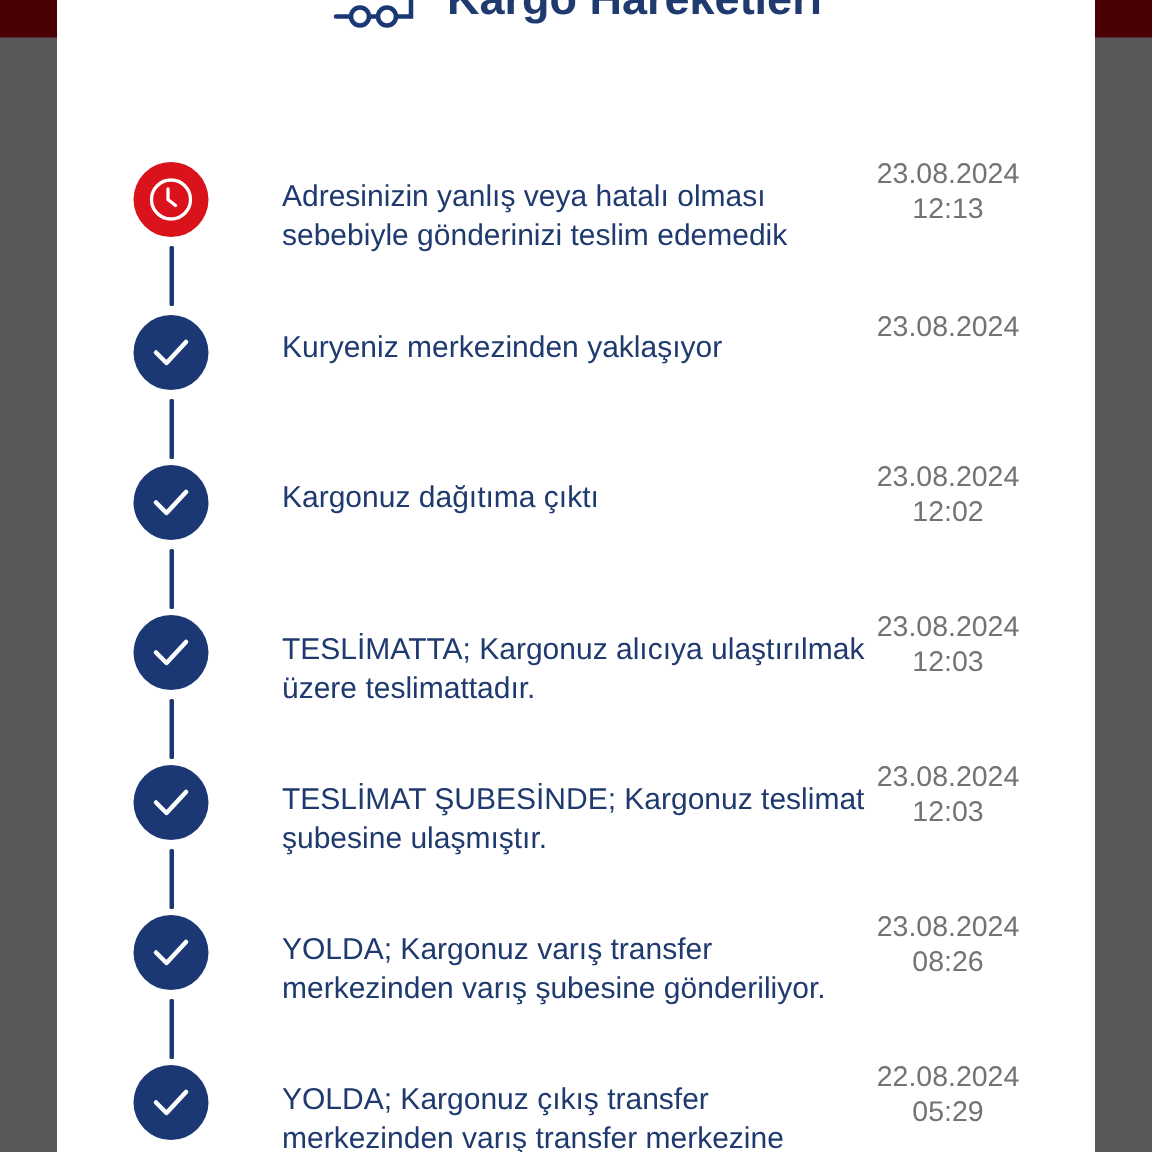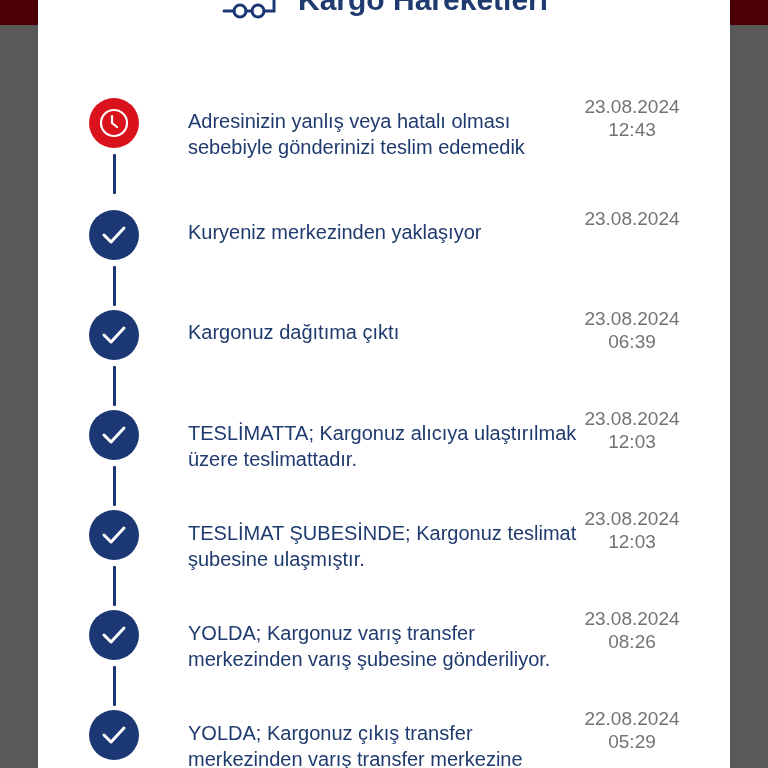--- a/index.html
+++ b/index.html
@@ -64,32 +64,32 @@
         <path d="M2 33 H12 M24 33 H30 M42 33 H52 V10" stroke="#1b3874" stroke-width="3" fill="none" stroke-linecap="round"></path>
         <circle cx="18" cy="33" r="6" stroke="#1b3874" stroke-width="3" fill="none"></circle>
         <circle cx="36" cy="33" r="6" stroke="#1b3874" stroke-width="3" fill="none"></circle>
       </svg>
     </span>
     <span class="title">Kargo Hareketleri</span>
   </div>
 
   <div class="timeline">
 
-    <div class="event" style="top:98px">
+    <div class="event" style="top:108px">
       <div class="dot error">
         <svg width="32" height="32" viewBox="0 0 32 32">
           <circle cx="16" cy="16" r="13" stroke="#fff" stroke-width="2.2" fill="none"></circle>
           <path d="M14 9 V16 L19 20" stroke="#fff" stroke-width="2.2" fill="none" stroke-linecap="round" stroke-linejoin="round"></path>
         </svg>
       </div>
       <div class="connector"></div>
       <div class="desc" style="top:10px">Adresinizin yanlış veya hatalı olması sebebiyle gönderinizi teslim edemedik</div>
       <div class="stamp" style="top:-3px">
         <div>23.08.2024</div>
-        <div>12:43</div>
+        <div>12:13</div>
       </div>
     </div>
 
     <div class="event" style="top:210px">
       <div class="dot done">
         <svg width="30" height="30" viewBox="0 0 30 30">
             <path d="M5 15 L12 22 L25 8" stroke="#fff" stroke-width="3" fill="none" stroke-linecap="round" stroke-linejoin="round"></path>
           </svg>
       </div>
       <div class="connector"></div>
@@ -102,21 +102,21 @@
     <div class="event" style="top:310px">
       <div class="dot done">
         <svg width="30" height="30" viewBox="0 0 30 30">
             <path d="M5 15 L12 22 L25 8" stroke="#fff" stroke-width="3" fill="none" stroke-linecap="round" stroke-linejoin="round"></path>
           </svg>
       </div>
       <div class="connector"></div>
       <div class="desc" style="top:9px">Kargonuz dağıtıma çıktı</div>
       <div class="stamp" style="top:-3px">
         <div>23.08.2024</div>
-        <div>06:39</div>
+        <div>12:02</div>
       </div>
     </div>
 
     <div class="event" style="top:410px">
       <div class="dot done">
         <svg width="30" height="30" viewBox="0 0 30 30">
             <path d="M5 15 L12 22 L25 8" stroke="#fff" stroke-width="3" fill="none" stroke-linecap="round" stroke-linejoin="round"></path>
           </svg>
       </div>
       <div class="connector"></div>

